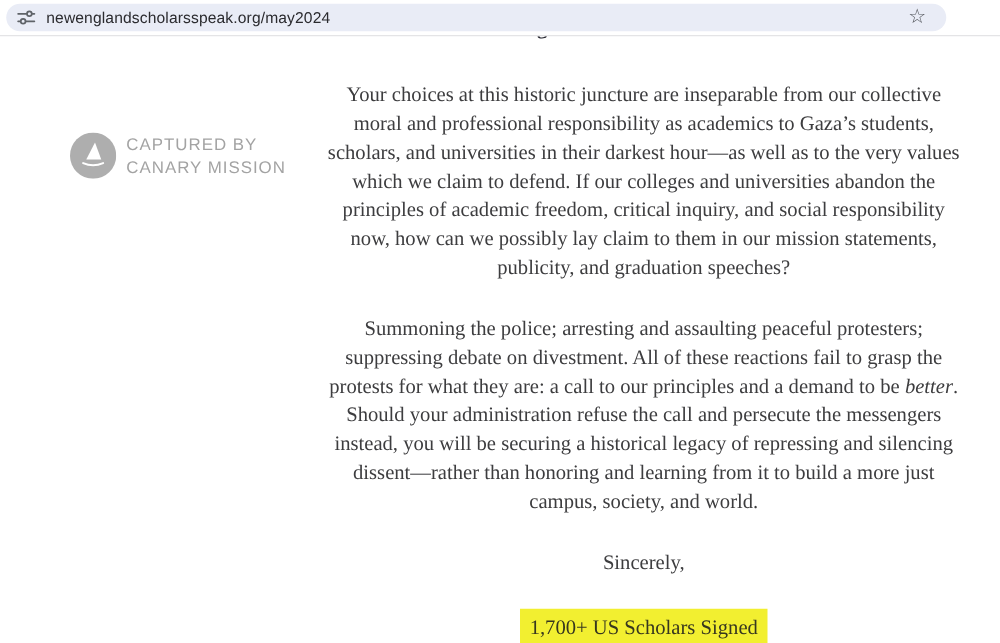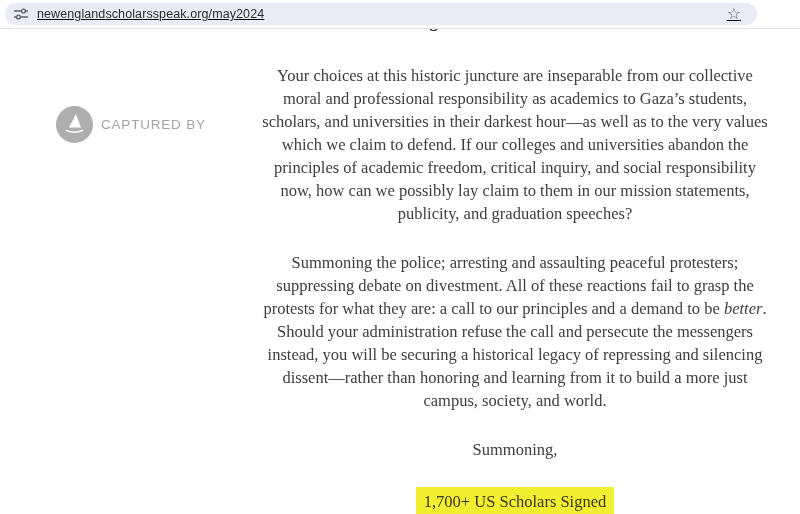--- a/index.html
+++ b/index.html
@@ -7,21 +7,21 @@
               font-family:"Liberation Sans", sans-serif; }
 
   
   .browser-bar{
     position:absolute; left:0; top:0; width:800px; height:29px;
     background:#fff; border-bottom:1px solid #e4e4e6; z-index:10;
   }
   .url-pill{
     position:absolute; left:5px; top:3px; width:752px; height:22px;
     background:#e9ecf6; border-radius:12px;
-    display:flex; align-items:center; padding:0 10px 0 8px;text-decoration:underline;
+    display:flex; align-items:center; padding:0 10px 0 8px;
   }
   .tune-icon{ width:16px; height:16px; display:inline-flex; align-items:center; }
   .url-text{
     margin-left:8px; font-size:12.5px; color:#2b2b2f; letter-spacing:.1px;
     white-space:nowrap;
   }
   .star-icon{
     margin-left:auto; margin-right:6px; font-size:16px; color:#55585e;
     line-height:1; cursor:pointer;
   }
@@ -92,29 +92,30 @@
   <div class="watermark">
     <span>
       <svg class="wm-circle" viewBox="0 0 37 37">
         <circle cx="18.5" cy="18.5" r="18.5" fill="#aeaeae"></circle>
         <path d="M20 8 L13 21.5 L25 21.5 Z" fill="#ffffff"></path>
         <path d="M10.5 24.5 q 8 3.4 16 0" stroke="#ffffff" stroke-width="1.6" fill="none" stroke-linecap="round"></path>
       </svg>
     </span>
     <span class="wm-text">
       <span>CAPTURED BY</span><br>
+      <span>CANARY MISSION</span>
     </span>
   </div>
 
   <div class="letter">
     <p>Your choices at this historic juncture are inseparable from our collective moral and professional responsibility as academics to Gaza’s students, scholars, and universities in their darkest hour—as well as to the very values which we claim to defend. If our colleges and universities abandon the principles of academic freedom, critical inquiry, and social responsibility now, how can we possibly lay claim to them in our mission statements, publicity, and graduation speeches?</p>
 
     <p><span>Summoning the police; arresting and assaulting peaceful protesters; suppressing debate on divestment. All of these reactions fail to grasp the protests for what they are: a call to our principles and a demand to be </span><em>better</em><span>. Should your administration refuse the call and persecute the messengers instead, you will be securing a historical legacy of repressing and silencing dissent—rather than honoring and learning from it to build a more just campus, society, and world.</span></p>
 
-    <p class="closing">Summoning,</p>
+    <p class="closing">Sincerely,</p>
 
     <div class="signed-row">
       <span class="hl">1,700+ US Scholars Signed</span>
     </div>
 
   </div>
 
 </div>
 
 </body></html>

